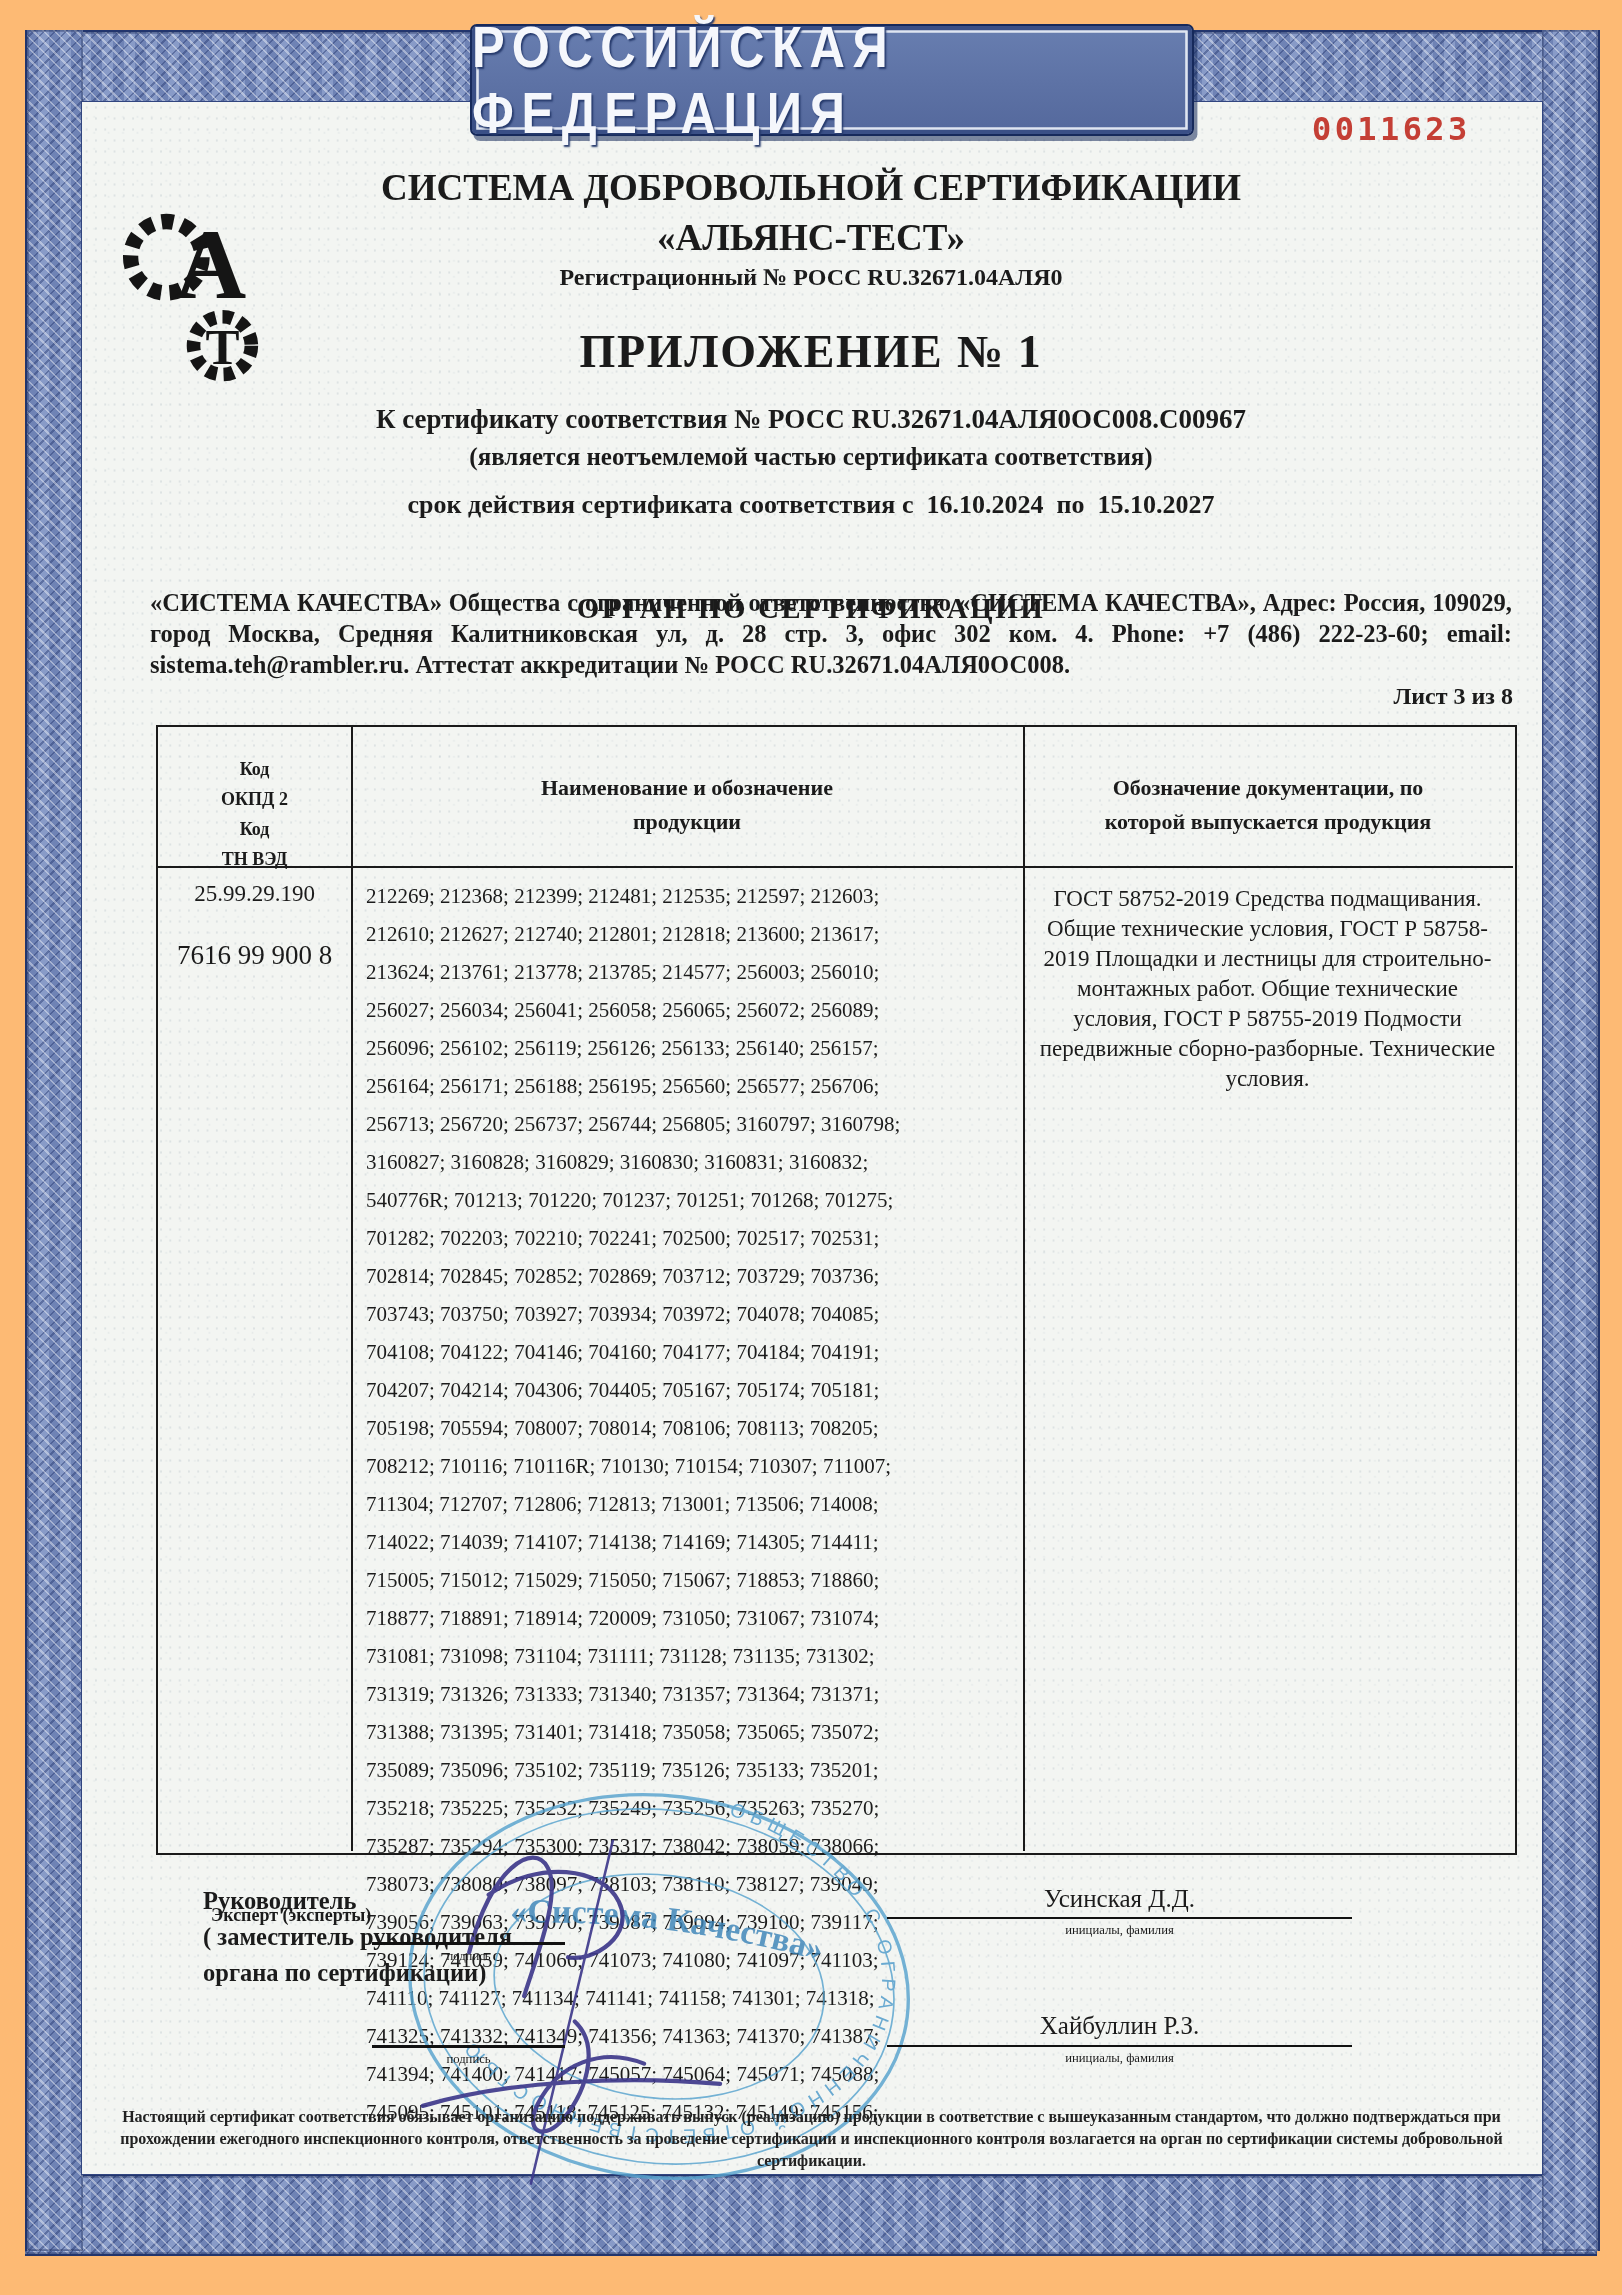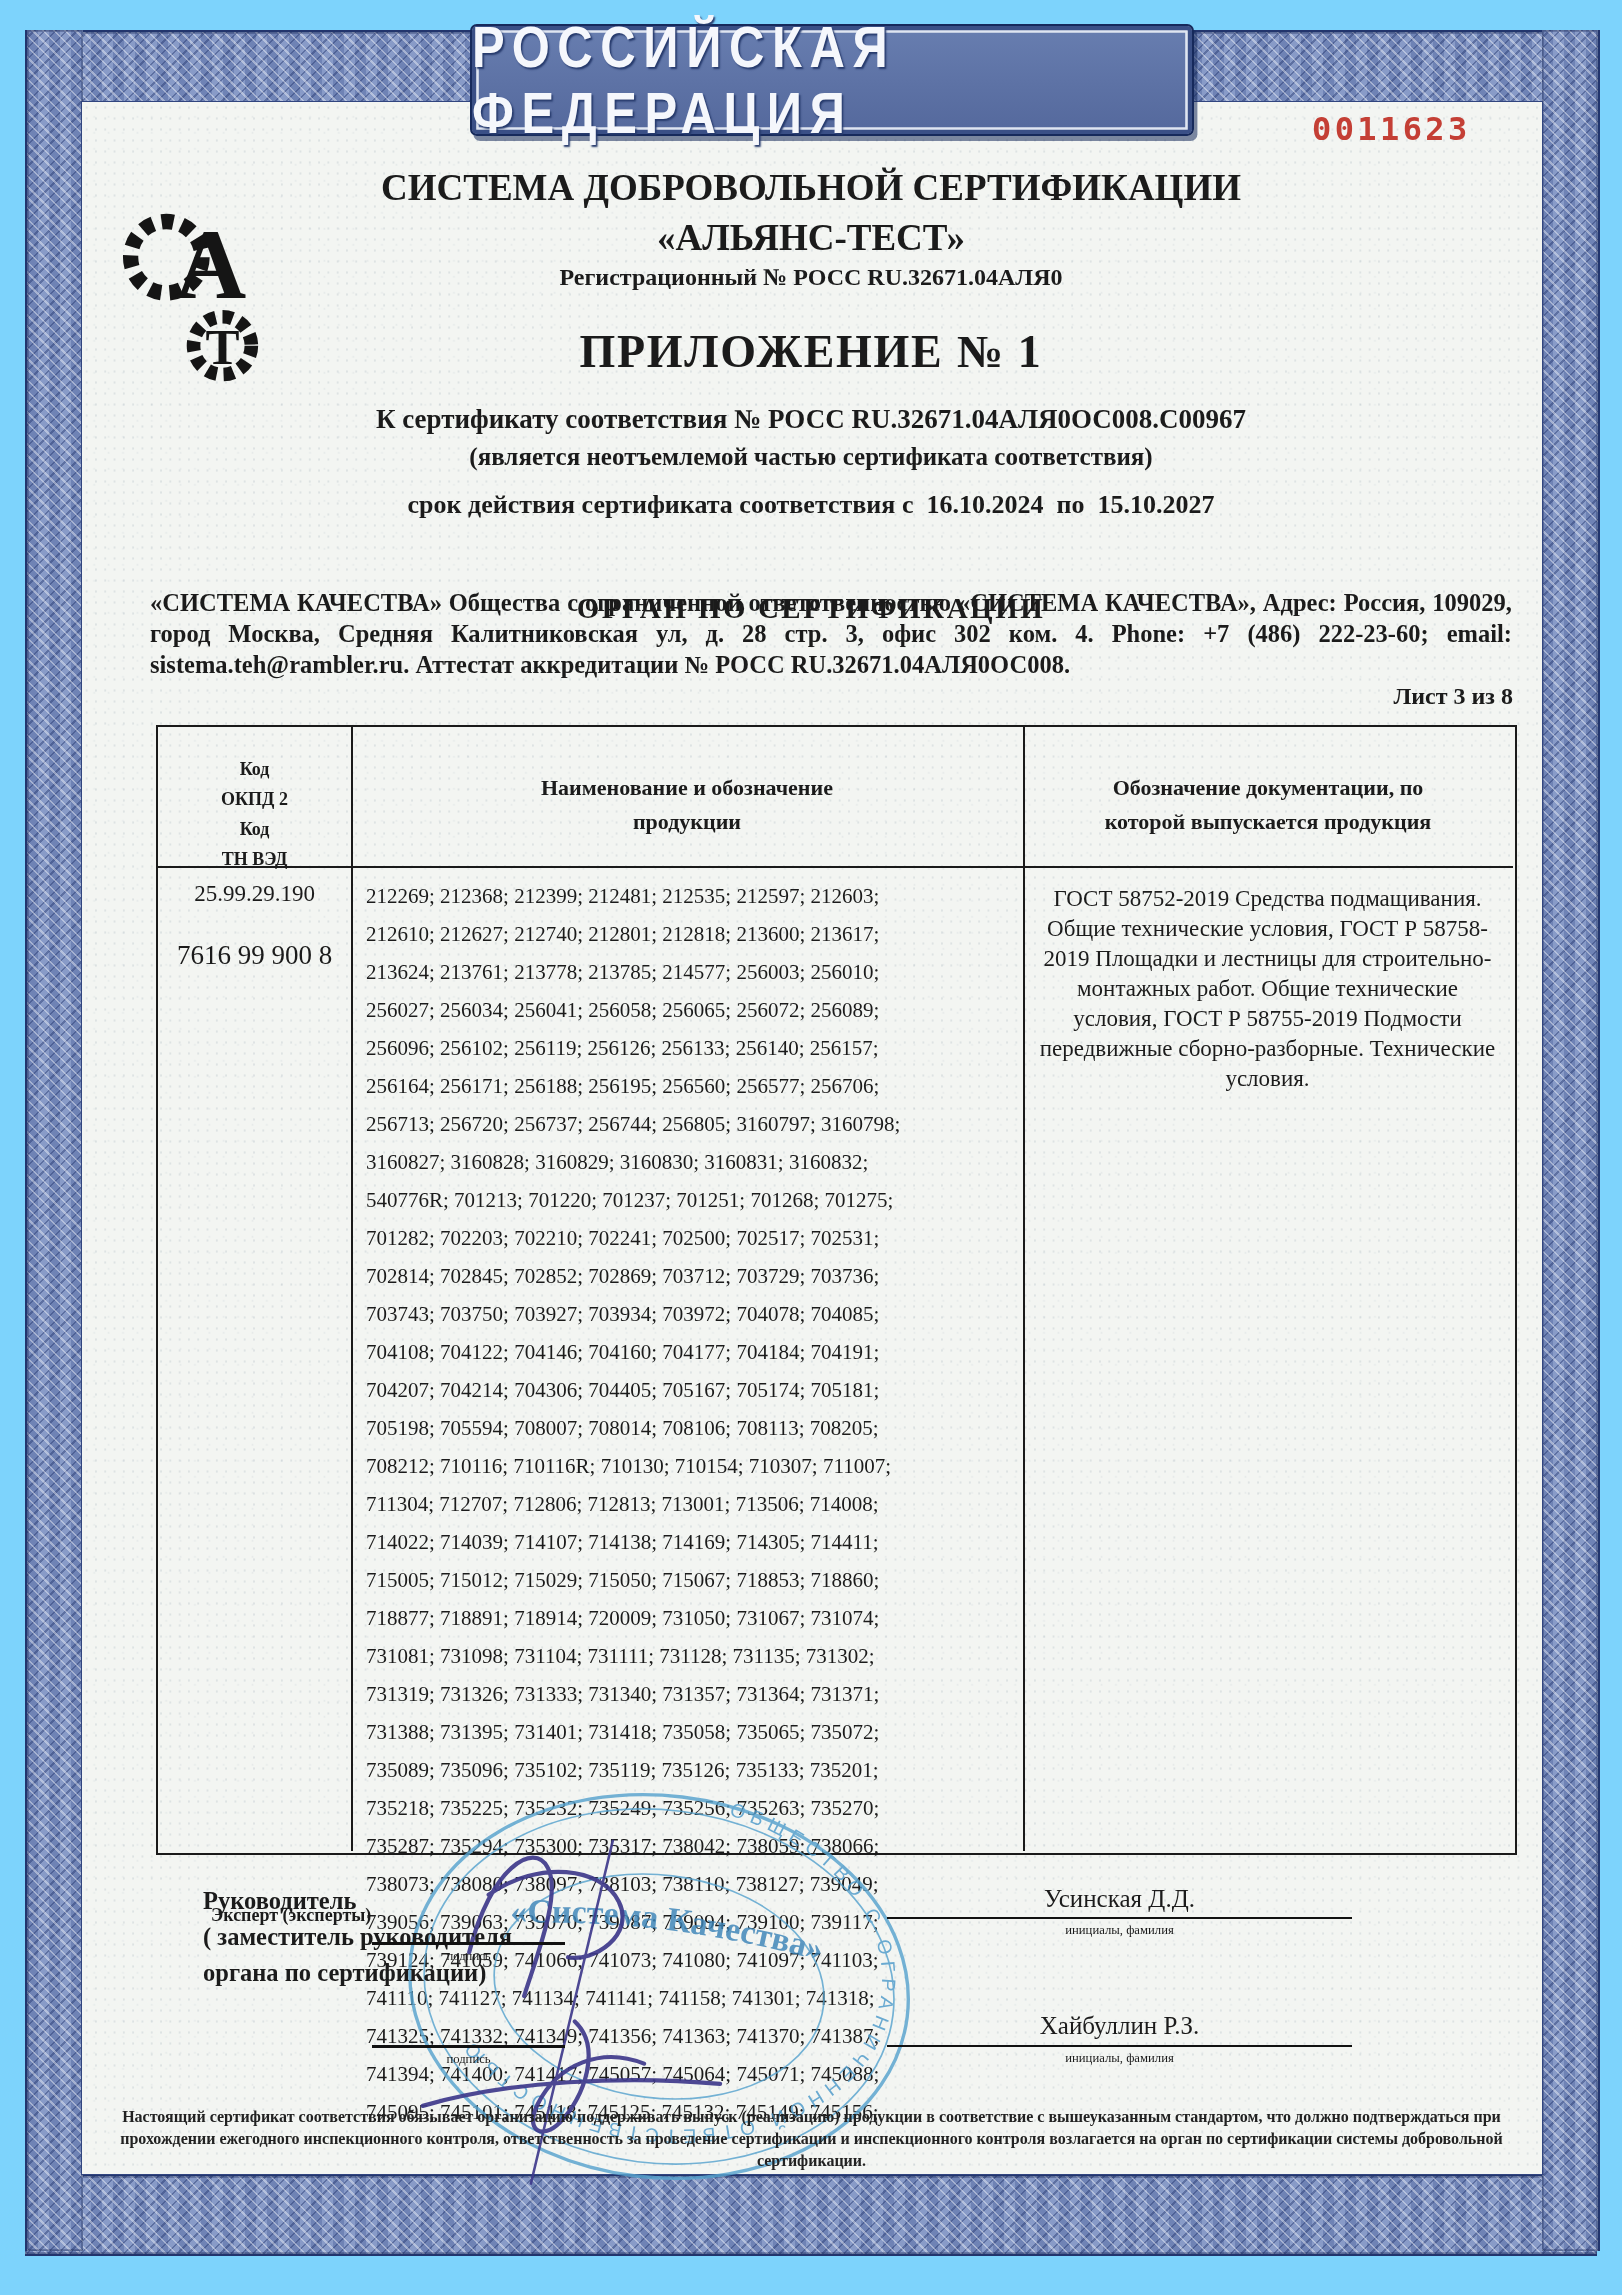--- a/index.html
+++ b/index.html
@@ -1,18 +1,18 @@
 <!DOCTYPE html>
 <html style="font-size:13.5px"><head>
 <meta charset="utf-8">
 <style>
   html,body { margin:0; padding:0; }
   #page {
     position:relative; width:1623px; height:2295px;
-    background:#7dd3fc; overflow:hidden;
+    background:#fdba74; overflow:hidden;
     font-family:"Liberation Serif", serif; color:#1b1b1b;
   }
   
   .band {
     position:absolute; z-index:1;
     background-color:#8296c4;
     background-image:
       repeating-linear-gradient(45deg, rgba(255,255,255,.38) 0 1.7px, transparent 1.7px 7.6px),
       repeating-linear-gradient(-45deg, rgba(34,52,108,.42) 0 1.7px, transparent 1.7px 7.6px),
       repeating-linear-gradient(90deg, rgba(66,86,146,.30) 0 11px, rgba(150,166,208,.30) 11px 22px);

